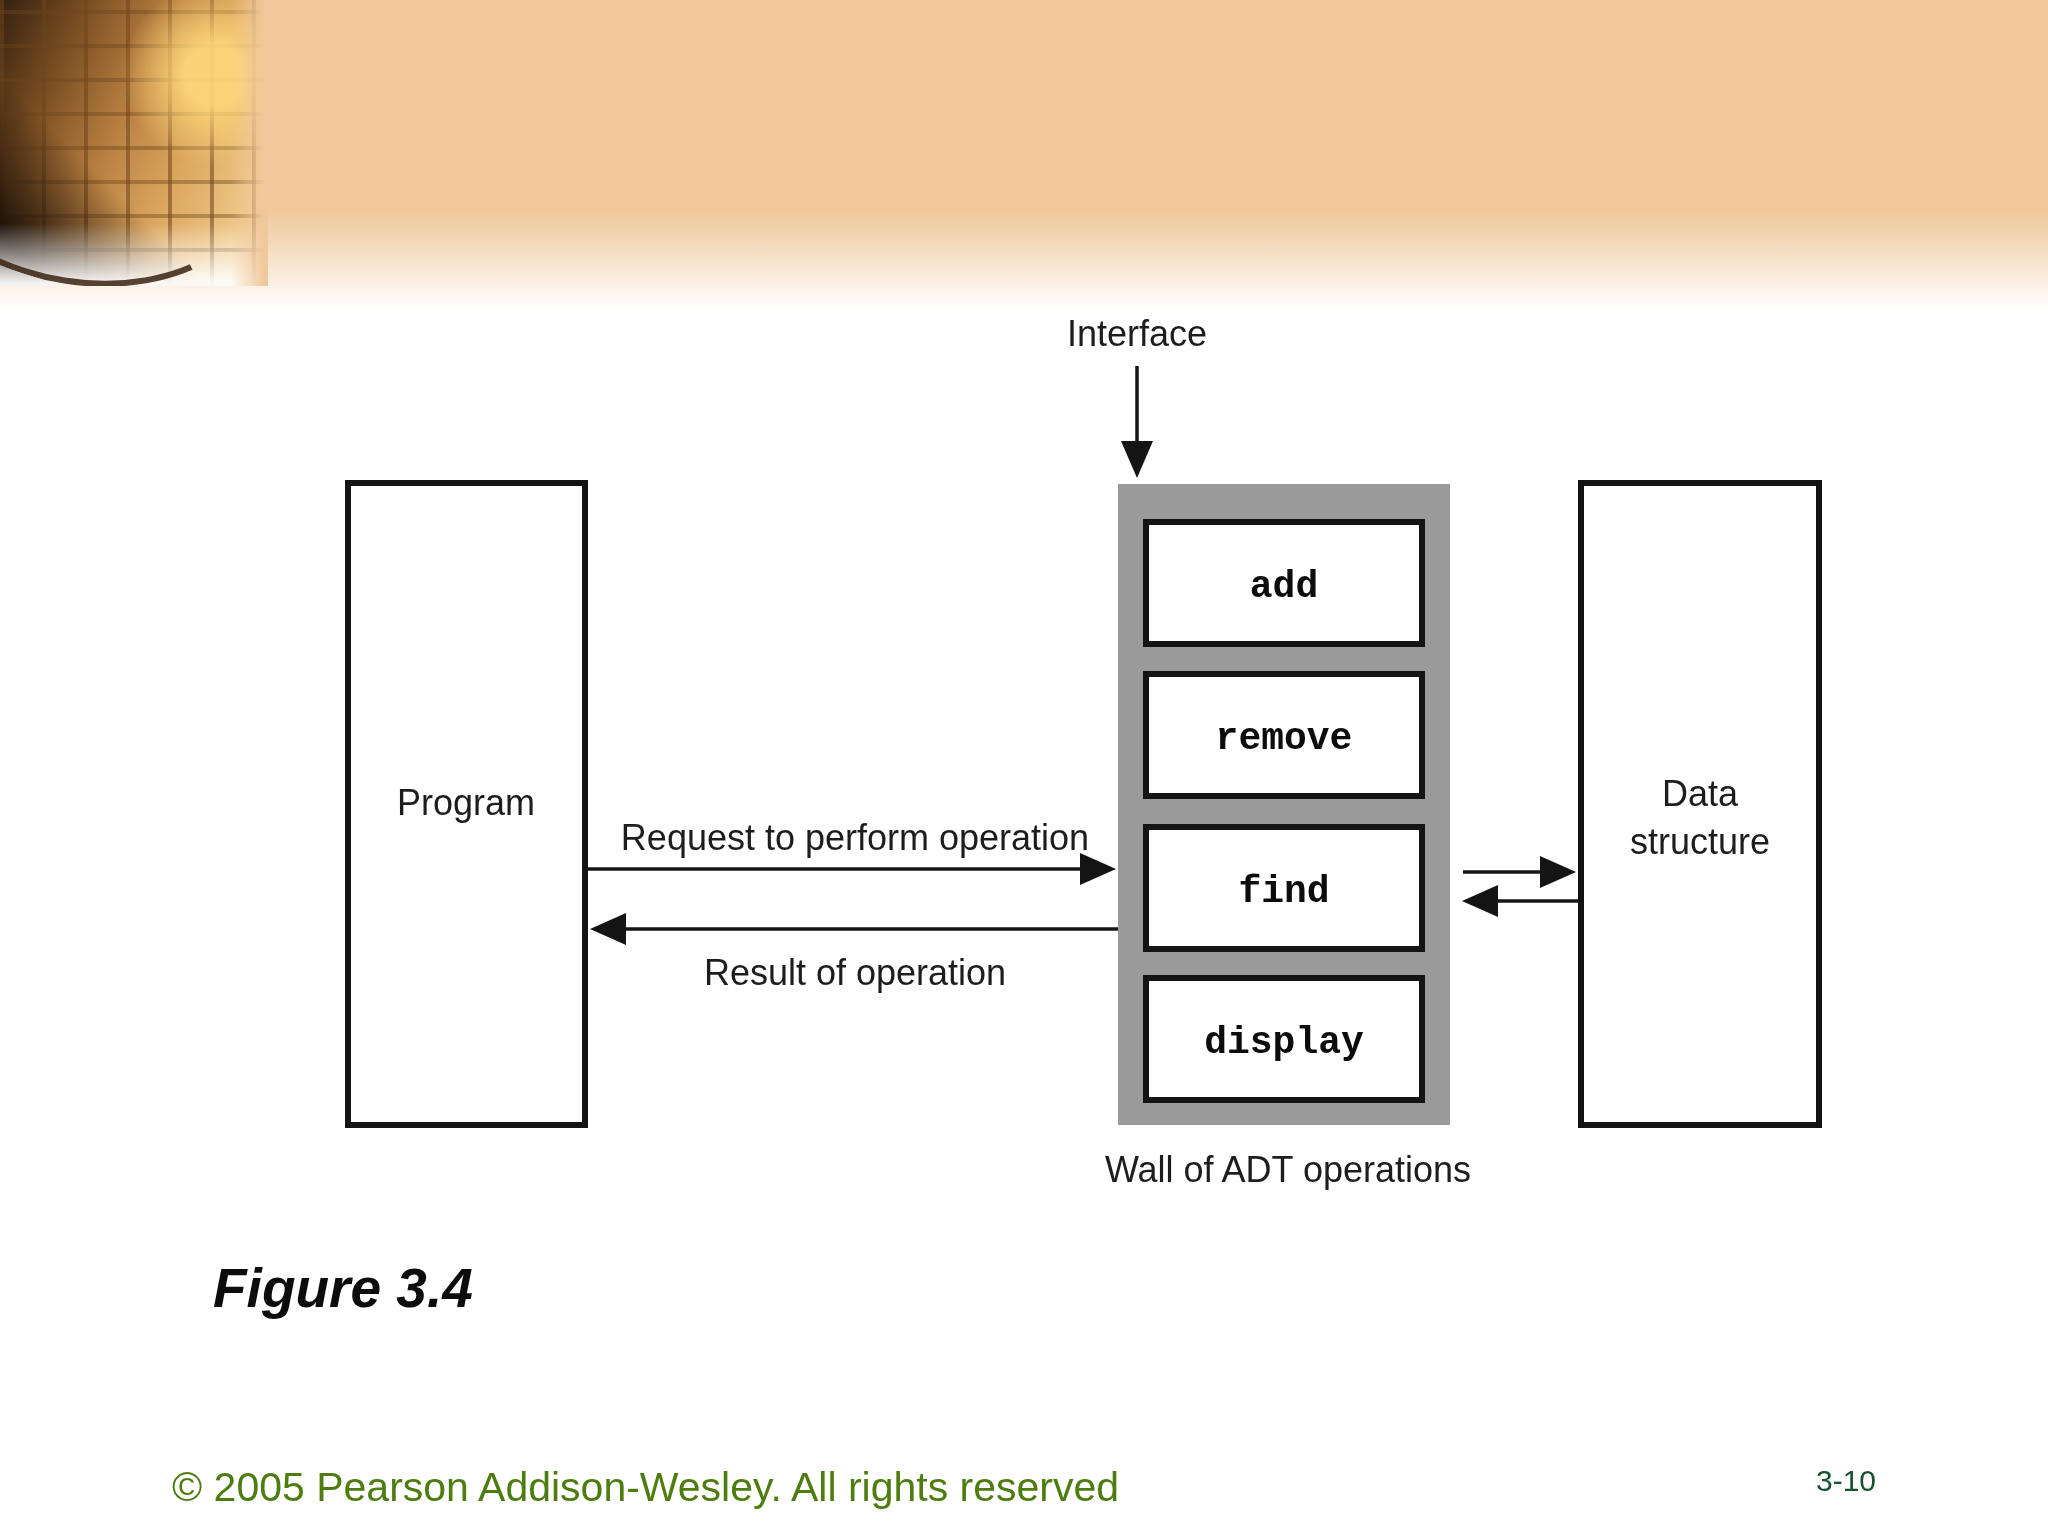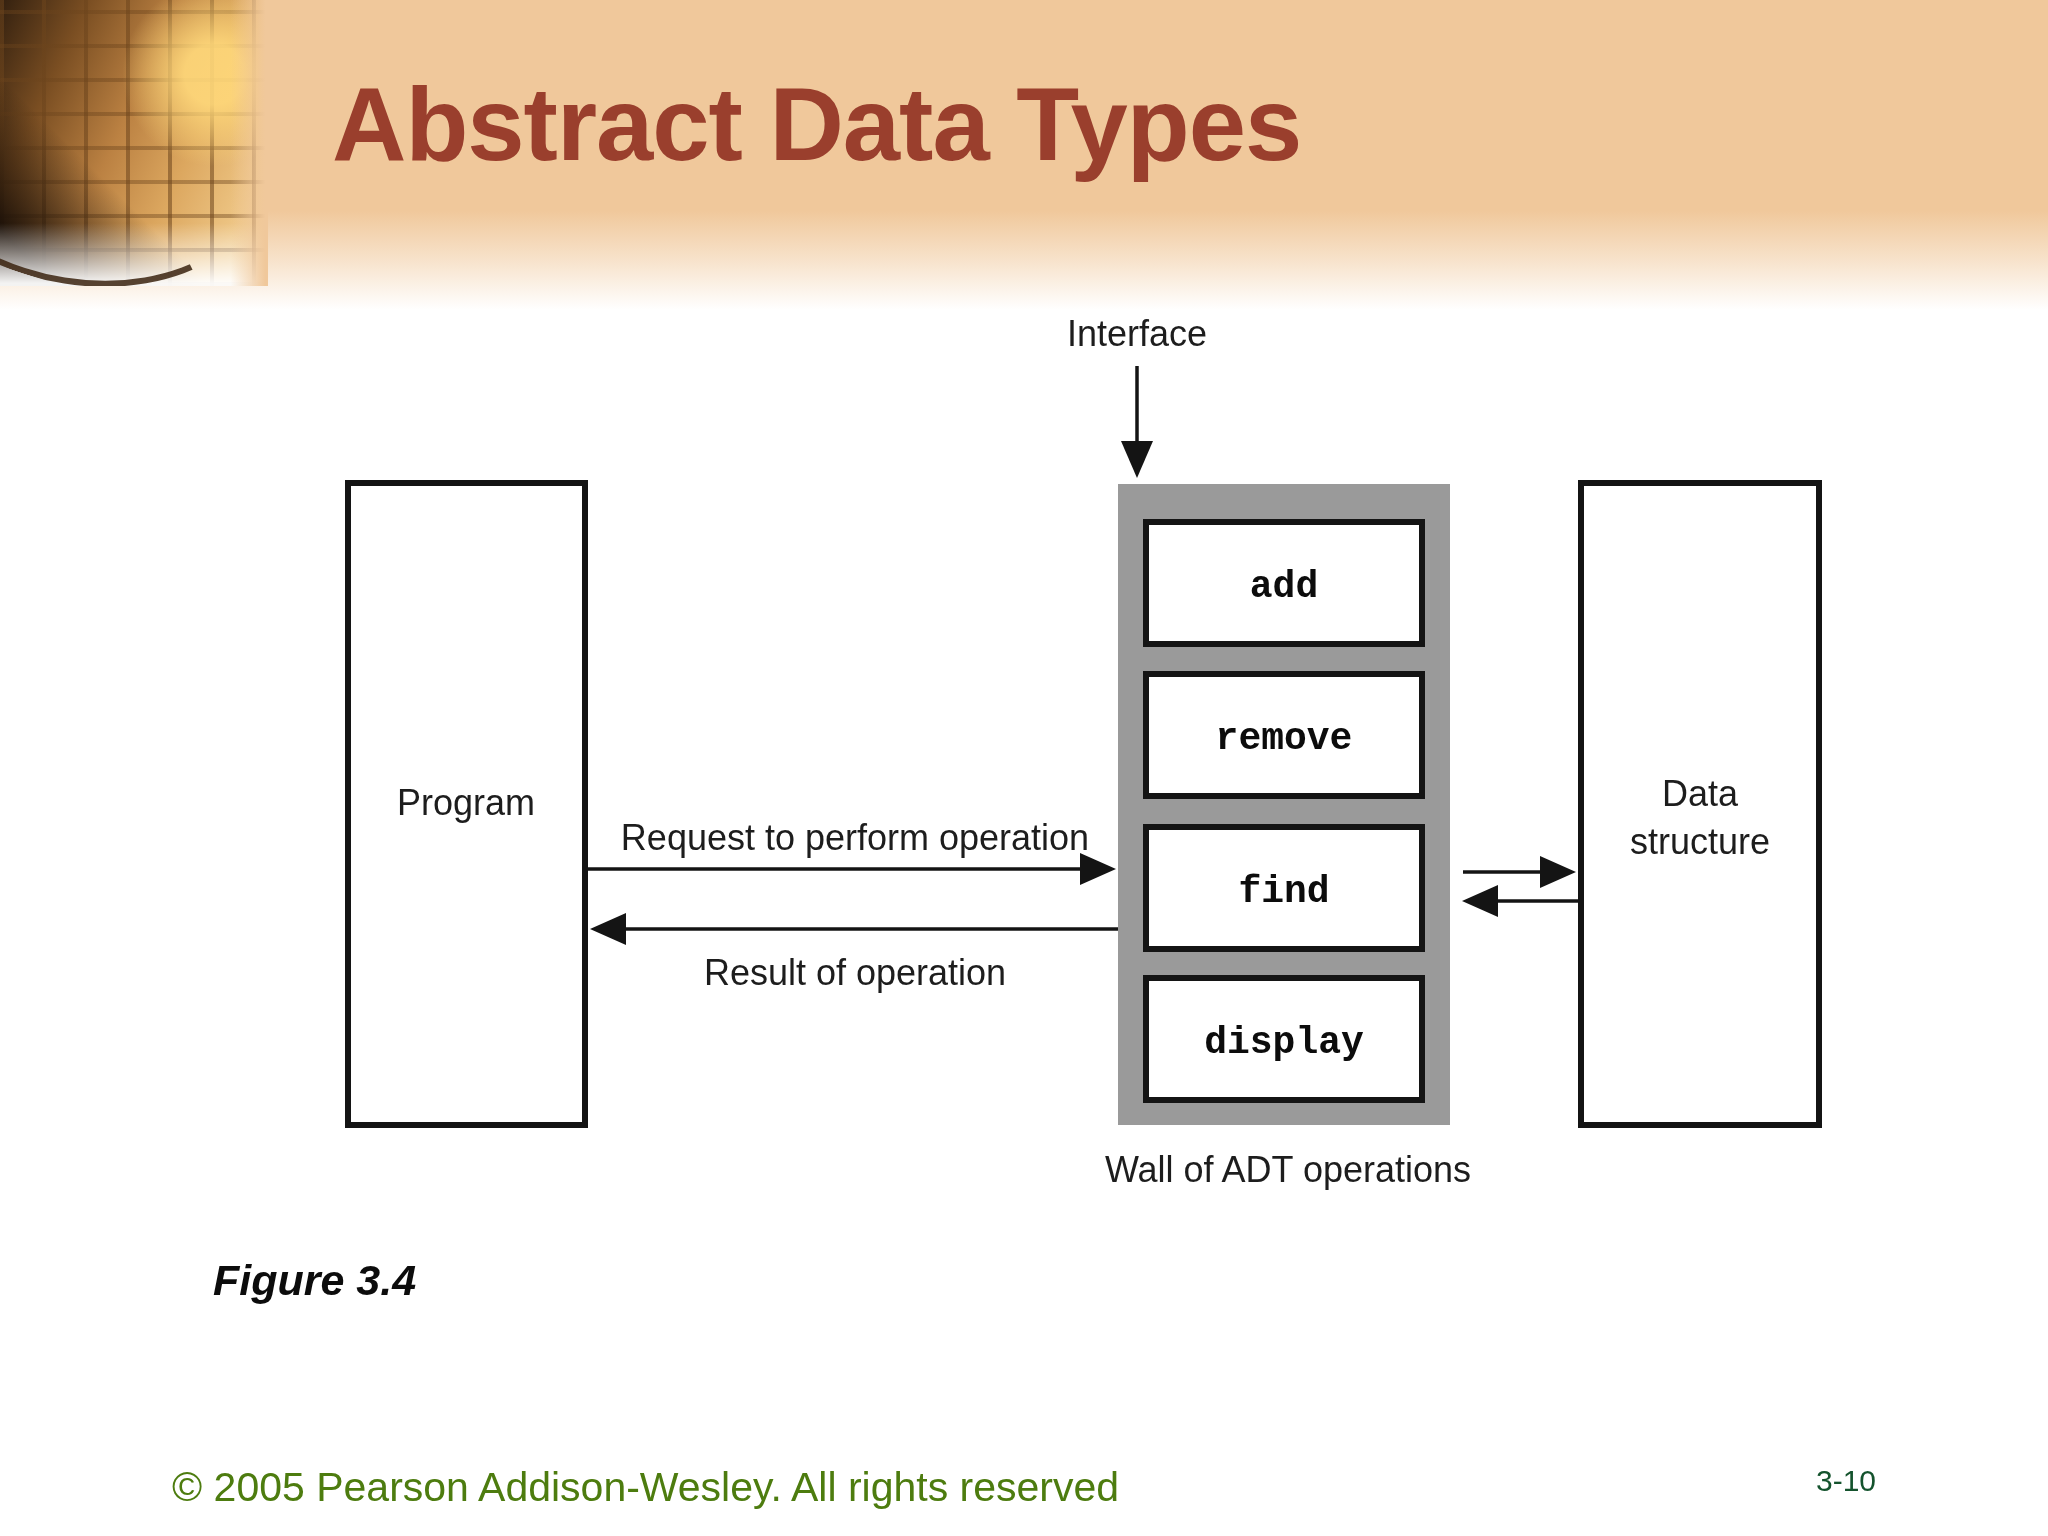--- a/index.html
+++ b/index.html
@@ -29,21 +29,21 @@
       repeating-linear-gradient(0deg,rgba(108,68,28,.42) 0 4px,rgba(108,68,28,0) 4px 34px),
       linear-gradient(115deg,#33200f 0%,#7a4e22 22%,#bb8142 45%,#dca75f 65%,#eec685 85%,#f4d8a0 100%);
   }
   .rail{position:absolute;border:6px solid rgba(58,34,14,.85);border-radius:50%;
         border-color:transparent transparent rgba(58,34,14,.85) transparent;}
   .rail.r1{left:-140px;top:-60px;width:420px;height:330px;transform:rotate(18deg);}
   .rail.r2{left:-150px;top:-30px;width:430px;height:330px;transform:rotate(16deg);border-bottom-width:5px;}
   .rail.r3{left:-160px;top:4px;width:440px;height:330px;transform:rotate(14deg);border-bottom-width:4px;}
   
   .abs{position:absolute;white-space:nowrap;}
-  #figure-label{left:213px;top:1256px;font-size:43px;font-weight:bold;font-style:italic;color:#0c0c0c;}
+  #figure-label{left:213px;top:1256px;font-size:55px;font-weight:bold;font-style:italic;color:#0c0c0c;}
   #figure-caption{left:207px;top:1346px;font-size:40px;color:#0c0c0c;}
   #footer-left{left:172px;top:1464px;font-size:41px;color:#4d7c0f;}
   #footer-right{left:1816px;top:1464px;font-size:30px;color:#14532d;}
   
   #diagram-svg{position:absolute;left:0;top:0;}
   .dlabel{font-family:"Liberation Sans",sans-serif;font-size:36px;fill:#1d1d1d;}
   .mlabel{font-family:"Liberation Mono","DejaVu Sans Mono",monospace;font-size:38px;font-weight:bold;fill:#0c0c0c;}
   .box{fill:#ffffff;stroke:#141414;stroke-width:6;}
   .arrowline{stroke:#141414;stroke-width:3.5;fill:none;}
   .arrowhead{fill:#141414;stroke:none;}
@@ -52,21 +52,20 @@
 <body>
 
 <div id="slide">
 
   <div id="header-band"></div>
   <div id="header-photo">
     <div class="rail r1"></div>
     <div class="rail r2"></div>
     <div class="rail r3"></div>
   </div>
-  <h1 id="page-title">Abstract Data Types</h1>
 
   <svg id="diagram-svg" width="2048" height="1536" viewBox="0 0 2048 1536">
 
     <text class="dlabel" x="1137" y="346" text-anchor="middle">Interface</text>
     <line class="arrowline" x1="1137" y1="366" x2="1137" y2="446"></line>
     <polygon class="arrowhead" points="1137,478 1121,441 1153,441"></polygon>
 
     <rect class="box" x="348" y="483" width="237" height="642"></rect>
     <text class="dlabel" x="466" y="815" text-anchor="middle">Program</text>
 

